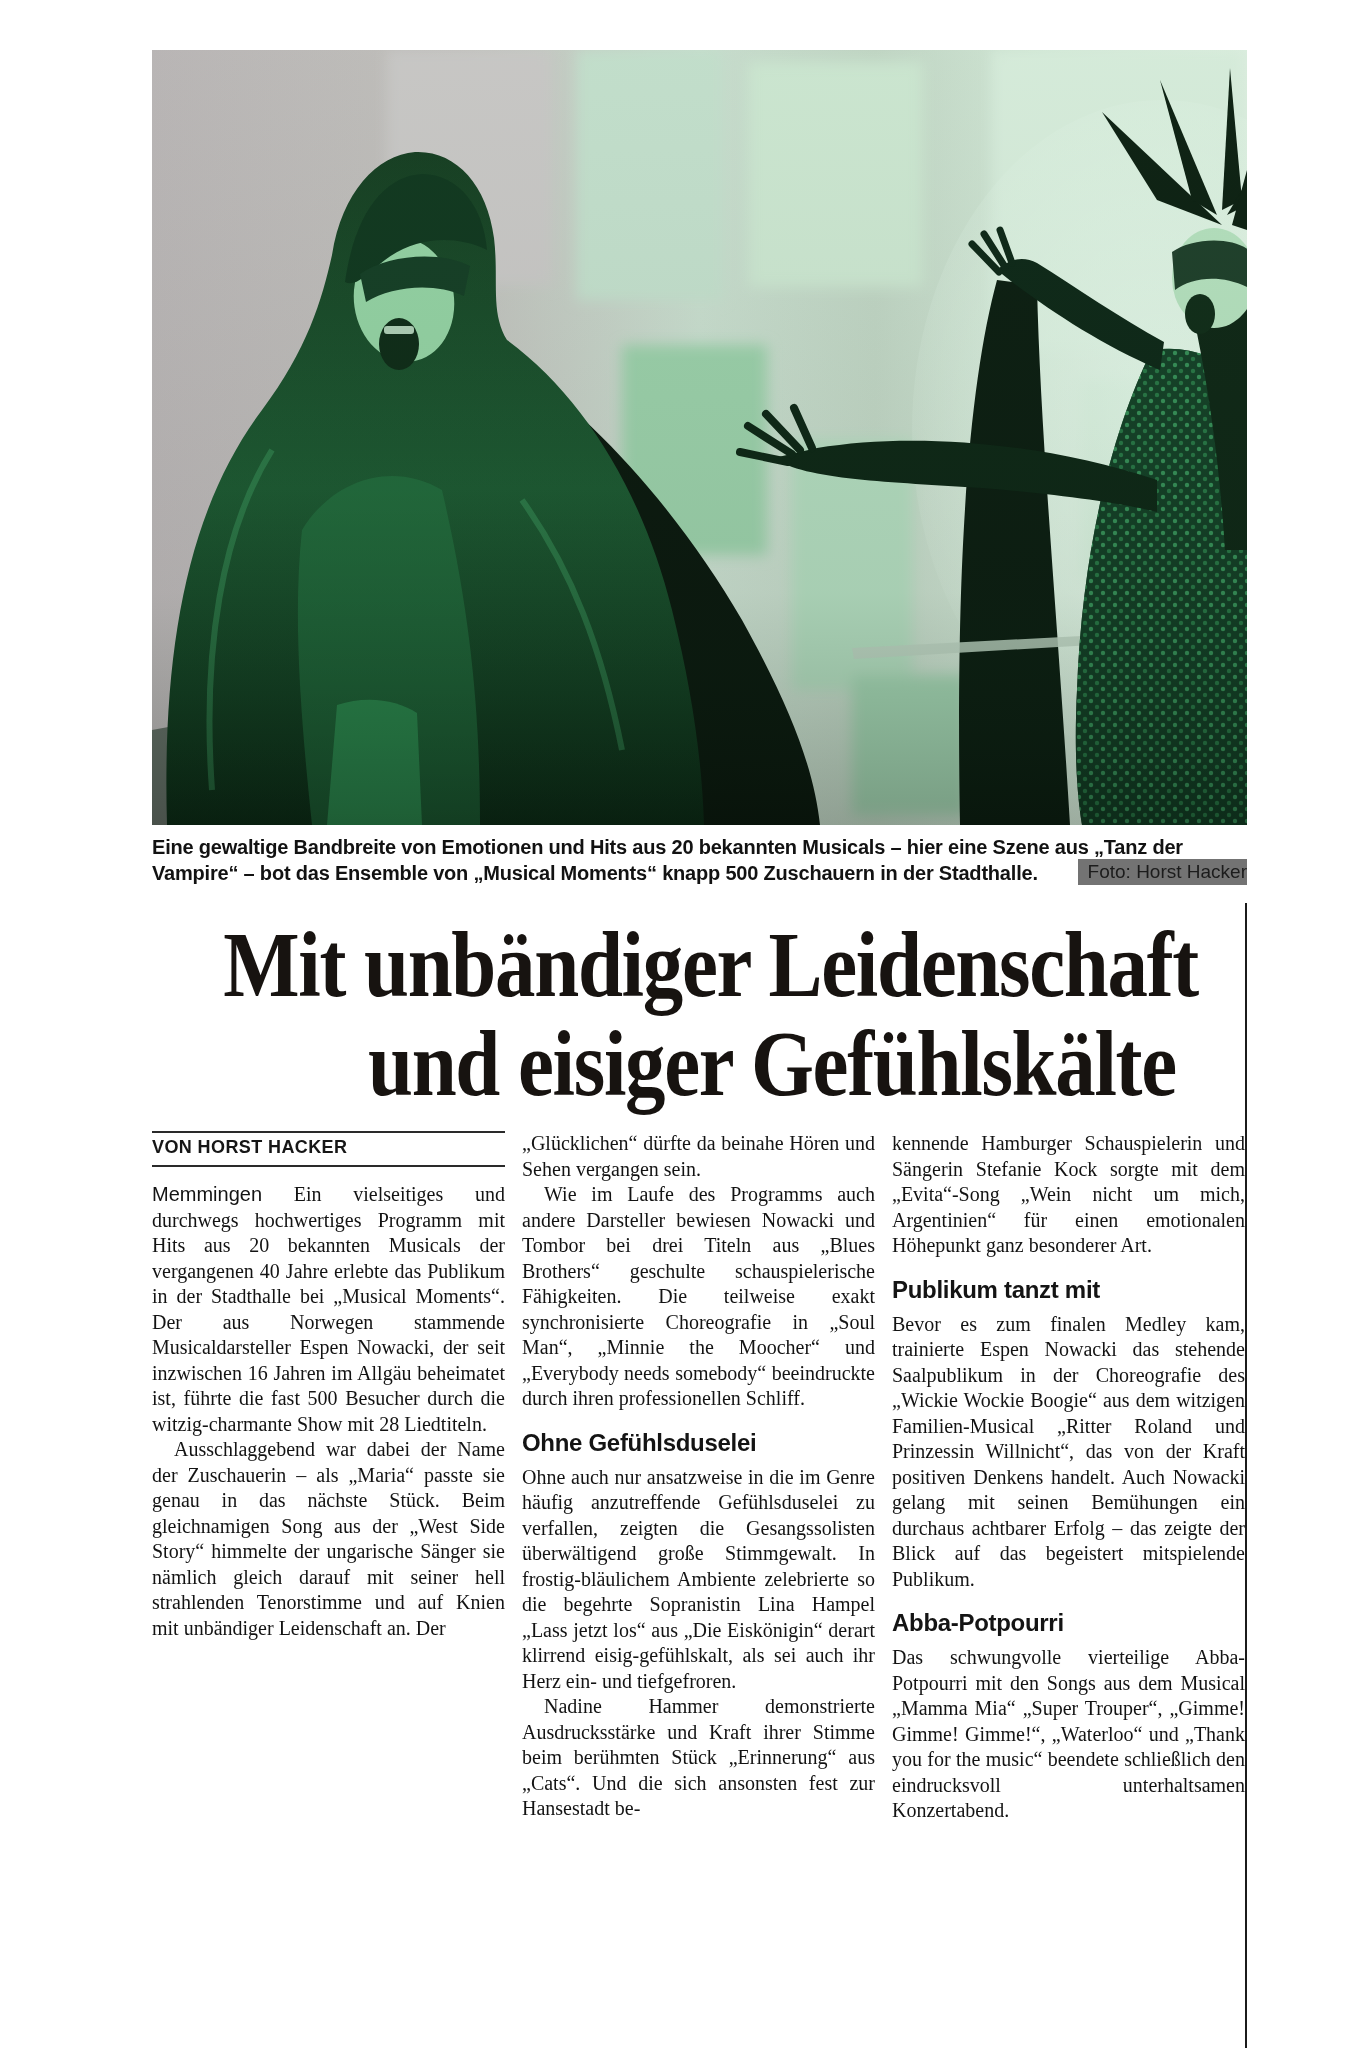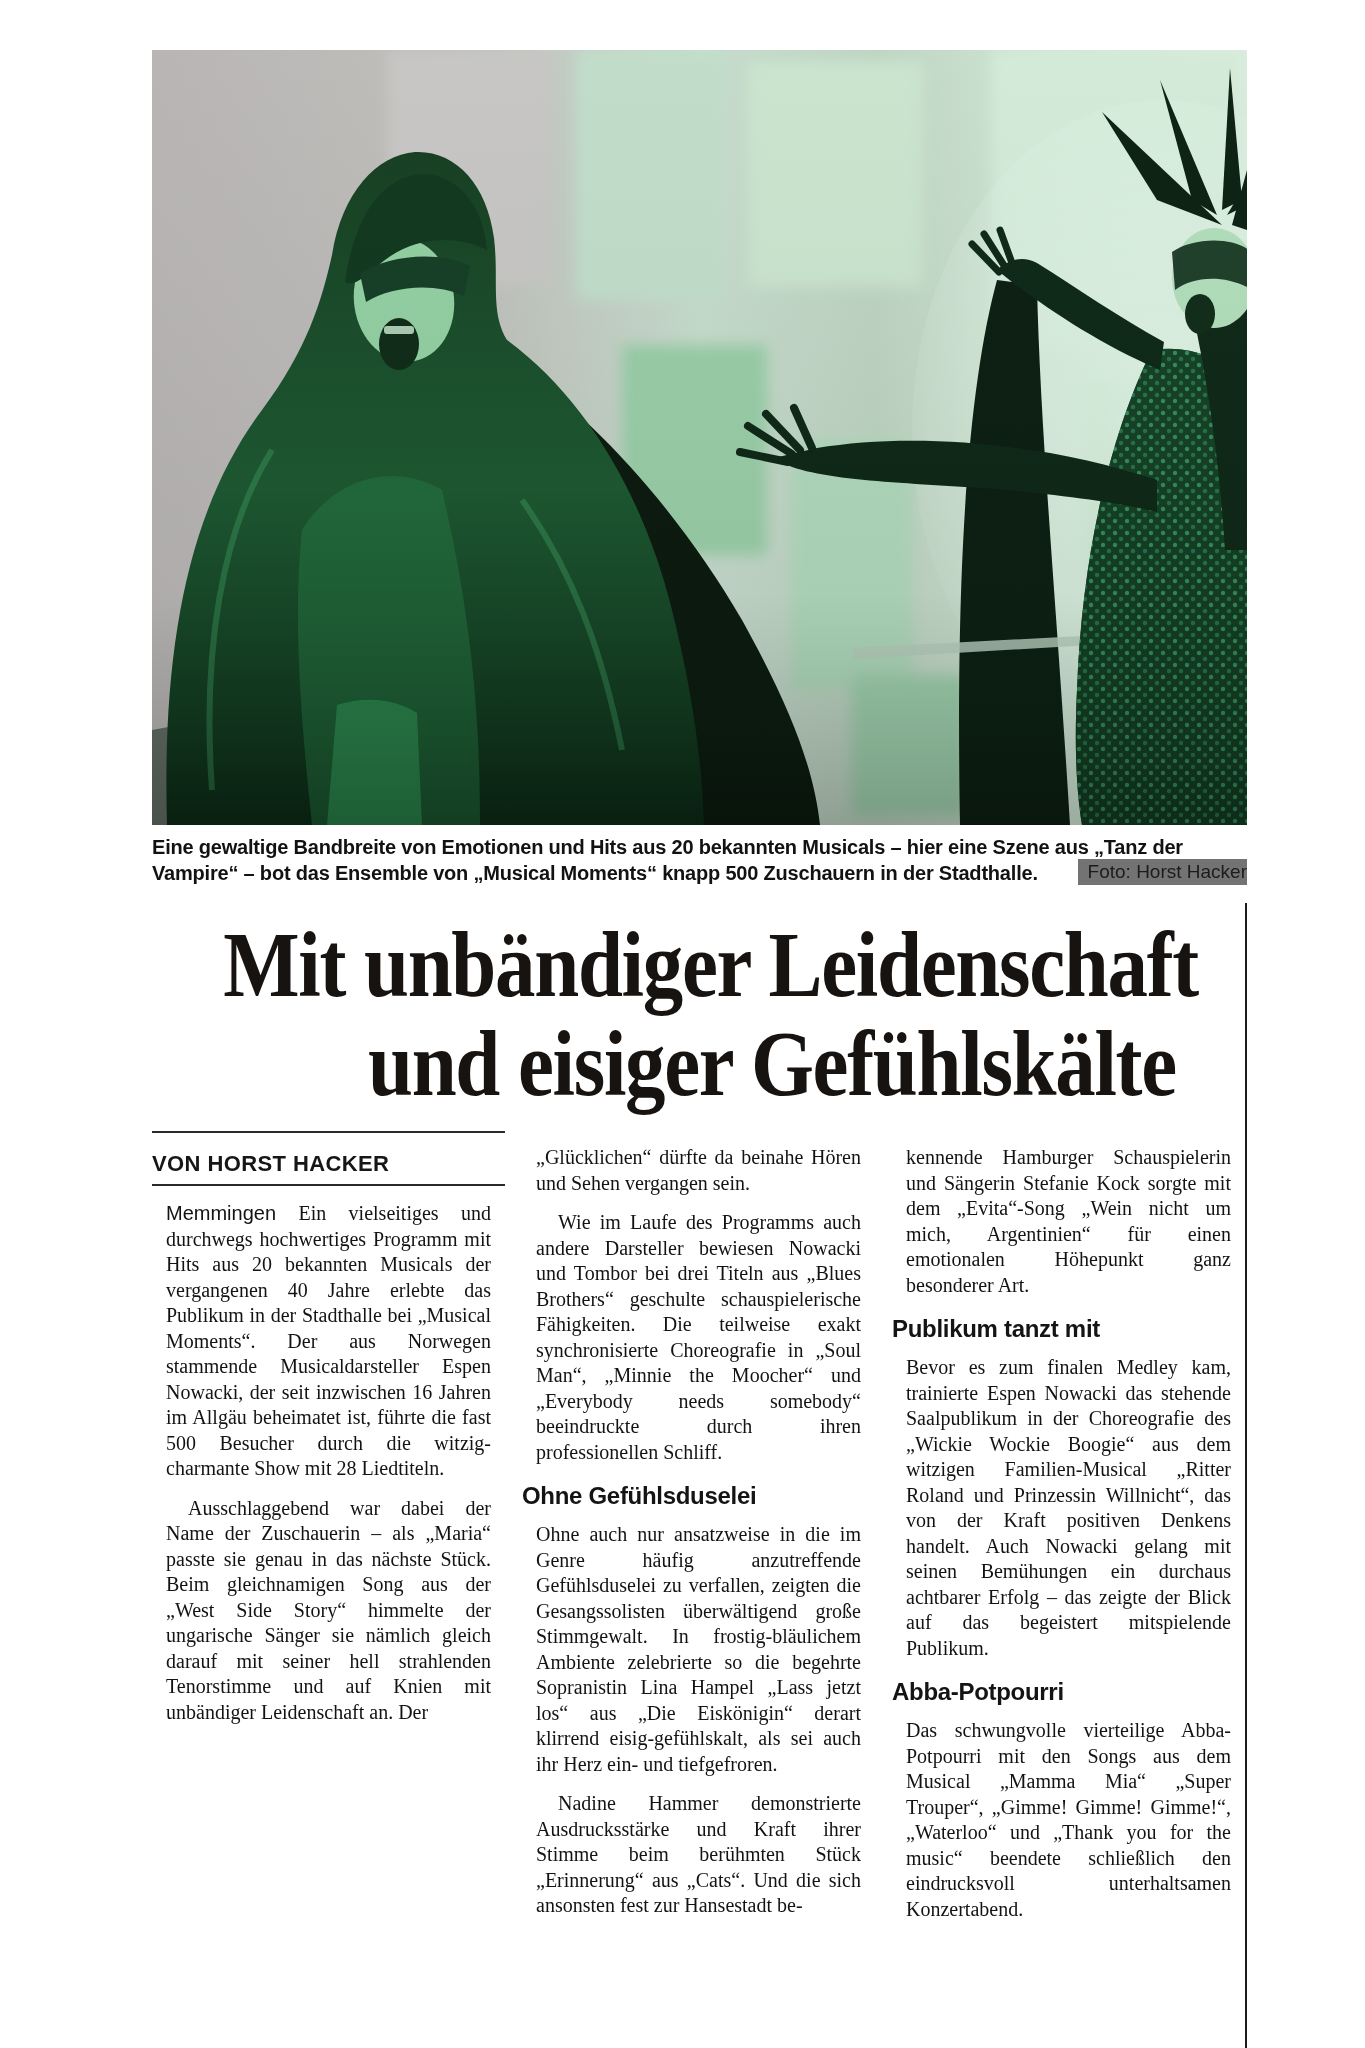--- a/index.html
+++ b/index.html
@@ -25,24 +25,24 @@
   .standfirst{margin:12px 0 0 0;text-align:center;font-family:"Liberation Serif",serif;
               font-size:34px;line-height:1.3;color:#141414;}
   .standfirst .kicker{font-family:"Liberation Sans",sans-serif;font-weight:700;font-size:33px;
               margin-right:14px;letter-spacing:-0.5px;}
   .standfirst .sfline{white-space:nowrap;}
 
   
   .body-grid{display:flex;gap:17px;margin-top:18px;height:800px;overflow:hidden;}
   .col{width:353px;flex:0 0 353px;}
   .byline-box{border-top:2px solid #2a2a2a;border-bottom:2px solid #2a2a2a;
-              padding:18px 0 7px;margin-bottom:15px;
-              font-family:"Liberation Sans",sans-serif;font-weight:700;font-size:22px;
+              padding:4px 0 7px;margin-bottom:15px;
+              font-family:"Liberation Sans",sans-serif;font-weight:700;font-size:18px;
               letter-spacing:.4px;color:#161616;}
-  .para{margin:14px;font-size:20px;line-height:25.5px;text-align:justify;
+  .para{margin:0;font-size:20px;line-height:25.5px;text-align:justify;
         hyphens:auto;-webkit-hyphens:auto;}
   .para.indent{text-indent:22px;}
   .dateline{font-family:"Liberation Sans",sans-serif;font-weight:400;font-size:20px;}
   .col-subhead{margin:19px 0 10px 0;font-family:"Liberation Sans",sans-serif;font-weight:700;
                font-size:24px;line-height:1;letter-spacing:-0.3px;color:#141414;}
 
   
   .right-rule{position:absolute;left:1245px;top:903px;width:2px;height:1145px;background:#1b1b1b;}
 </style>
 </head>

